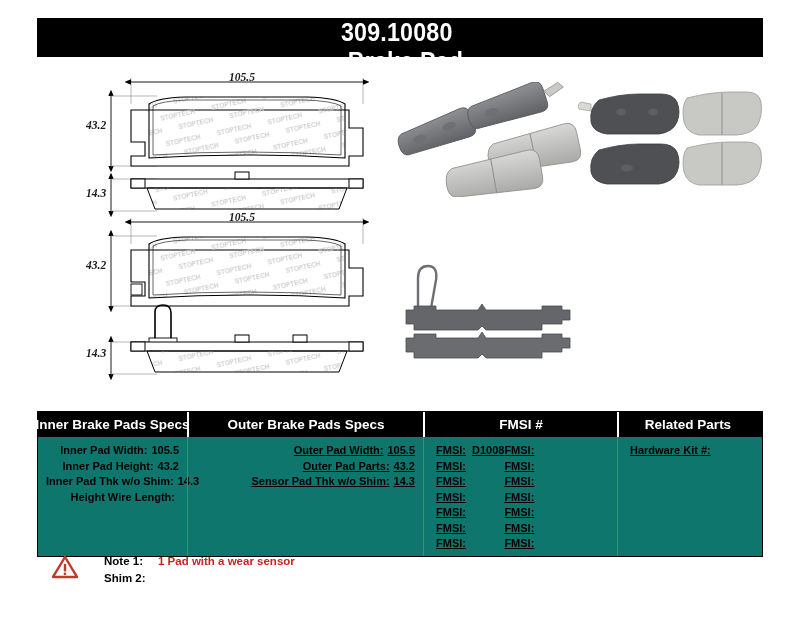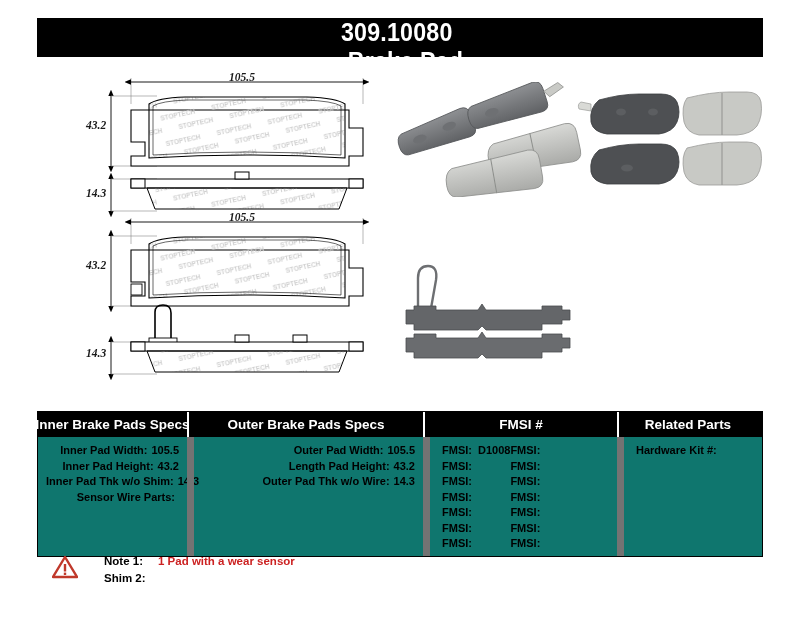--- a/index.html
+++ b/index.html
@@ -99,21 +99,21 @@
     display: flex;
     min-height: 116px;
     background: #0f766e;
   }
   #spec-body-row .bcell {
     box-sizing: border-box;
     padding: 6px 8px 4px 8px;
     font-size: 11px;
     font-weight: bold;
   }
-  #spec-body-row .bcell + .bcell { border-left: 7px solid #737373; }
+  #spec-body-row .bcell + .bcell { border-left: 1px solid #737373; text-decoration: underline; }
 
   .col-inner  { width: 149px; }
   .col-outer  { width: 236px; }
   .col-fmsi   { width: 194px; }
   .col-related{ width: 133px; padding-left: 7px; }
 
   .spec-line {
     text-align: right;
     line-height: 15.5px;
     white-space: nowrap;
@@ -339,33 +339,33 @@
       <div class="spec-line">
         <span>Inner Pad Width:</span><span class="val">105.5</span>
       </div>
       <div class="spec-line">
         <span>Inner Pad Height:</span><span class="val">43.2</span>
       </div>
       <div class="spec-line">
         <span>Inner Pad Thk w/o Shim:</span><span class="val">14.3</span>
       </div>
       <div class="spec-line">
-        <span>Sensor Wire Parts:</span><span class="val"></span>
+        <span>Height Wire Length:</span><span class="val"></span>
       </div>
     </div>
 
     <div class="bcell col-outer">
       <div class="spec-line">
         <span>Outer Pad Width:</span><span class="val">105.5</span>
       </div>
       <div class="spec-line">
-        <span>Length Pad Height:</span><span class="val">43.2</span>
-      </div>
-      <div class="spec-line">
-        <span>Outer Pad Thk w/o Wire:</span><span class="val">14.3</span>
+        <span>Outer Pad Parts:</span><span class="val">43.2</span>
+      </div>
+      <div class="spec-line">
+        <span>Sensor Pad Thk w/o Shim:</span><span class="val">14.3</span>
       </div>
     </div>
 
     <div class="bcell col-fmsi">
       <div class="fmsi-grid">
         <div class="fmsi-col">
           <div class="fmsi-line">
             <span>FMSI:</span><span class="val">D1008</span>
           </div>
           <div class="fmsi-line">

